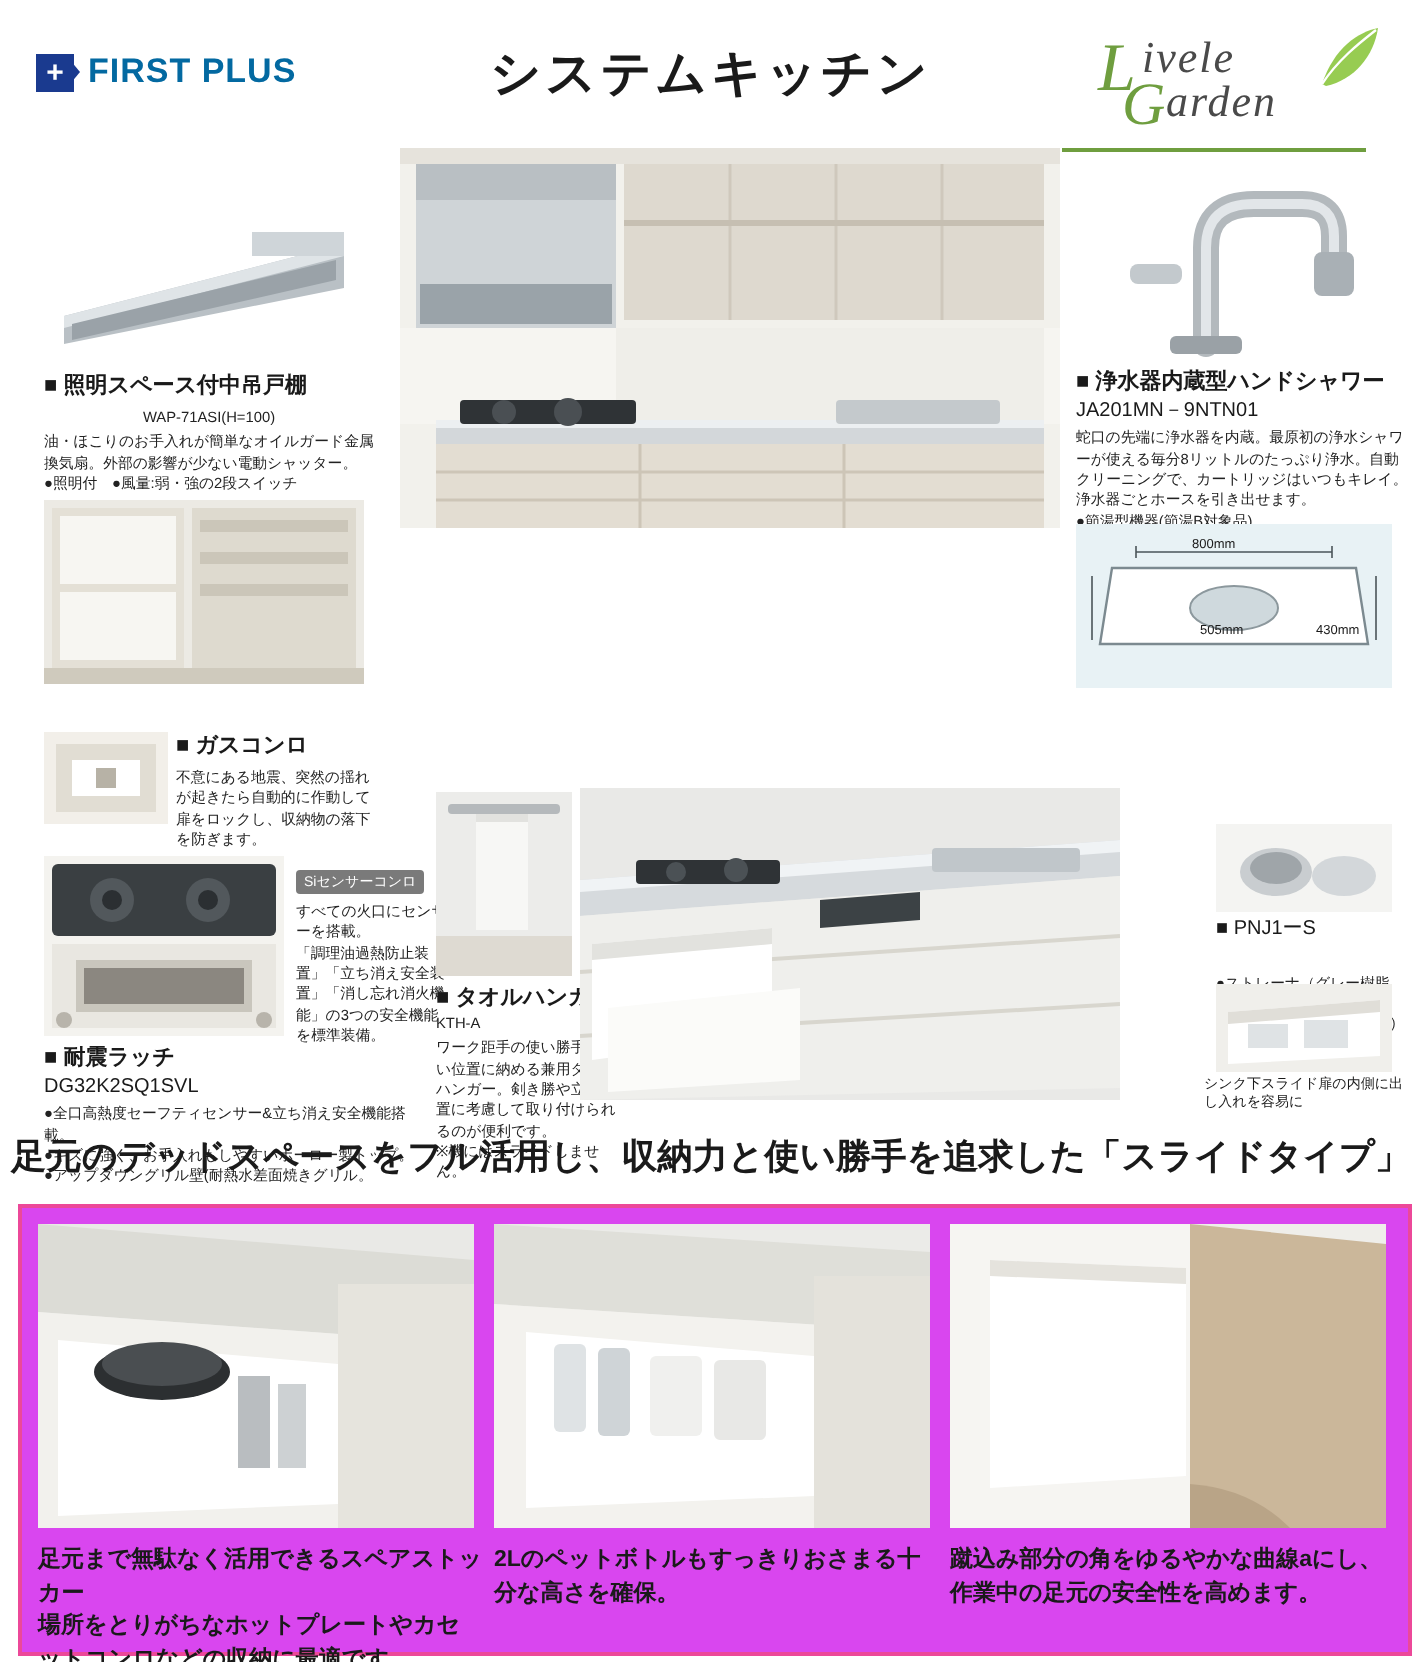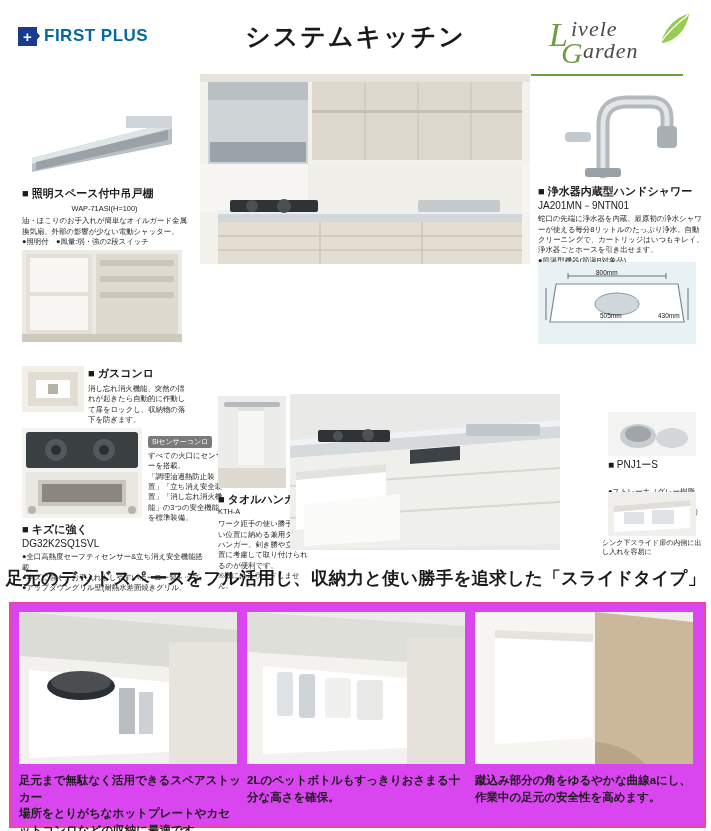--- a/index.html
+++ b/index.html
@@ -175,21 +175,21 @@
   <div class="photo" style="left:22px;top:366px;width:62px;height:46px;">
     <svg class="ph-grad" viewBox="0 0 62 46" preserveAspectRatio="none">
       <rect width="62" height="46" fill="#f2efe9"></rect>
       <rect x="6" y="6" width="50" height="34" fill="#e1ddd3"></rect>
       <rect x="14" y="14" width="34" height="18" fill="#ffffff"></rect>
       <rect x="26" y="18" width="10" height="10" fill="#b7b2a6"></rect>
     </svg>
   </div>
   <div style="position:absolute;left:88px;top:366px;width:100px;">
     <div class="cap-title">■ ガスコンロ</div>
-    <div class="cap-body" style="margin-top:3px;">消し忘れ消火機能、突然の揺れが起きたら自動的に作動して扉をロックし、収納物の落下を防ぎます。</div>
+    <div class="cap-body" style="margin-top:3px;">不意にある地震、突然の揺れが起きたら自動的に作動して扉をロックし、収納物の落下を防ぎます。</div>
   </div>
 
   <div class="photo" style="left:22px;top:428px;width:120px;height:90px;">
     <svg class="ph-grad" viewBox="0 0 120 90" preserveAspectRatio="none">
       <rect width="120" height="90" fill="#f4f3ef"></rect>
       <rect x="4" y="4" width="112" height="36" rx="3" fill="#3a3f42"></rect>
       <circle cx="34" cy="22" r="11" fill="#52585c"></circle>
       <circle cx="34" cy="22" r="5" fill="#2b2f32"></circle>
       <circle cx="82" cy="22" r="11" fill="#52585c"></circle>
       <circle cx="82" cy="22" r="5" fill="#2b2f32"></circle>
@@ -199,21 +199,21 @@
       <circle cx="10" cy="82" r="4" fill="#b8b4ab"></circle>
       <circle cx="110" cy="82" r="4" fill="#b8b4ab"></circle>
     </svg>
   </div>
   <div style="position:absolute;left:148px;top:430px;width:78px;">
     <div style="display:inline-block;background:#7a7a7a;color:#fff;font-size:7px;padding:1px 4px;border-radius:2px;">Siセンサーコンロ</div>
     <div class="cap-body" style="margin-top:3px;white-space:pre-line;">すべての火口にセンサーを搭載。
 「調理油過熱防止装置」「立ち消え安全装置」「消し忘れ消火機能」の3つの安全機能を標準装備。</div>
   </div>
   <div style="position:absolute;left:22px;top:522px;width:185px;">
-    <div class="cap-title">■ キズに強く</div>
+    <div class="cap-title">■ 耐震ラッチ</div>
     <div class="cap-sub">DG32K2SQ1SVL</div>
     <div class="cap-body" style="margin-top:2px;white-space:pre-line;">●全口高熱度セーフティセンサー&amp;立ち消え安全機能搭載。
 ●キズに強く、お手入れもしやすいホーロー製トップ。
 ●アップダウングリル壁(耐熱水差面焼きグリル。</div>
   </div>
 
   <div class="photo" style="left:218px;top:396px;width:68px;height:92px;">
     <svg class="ph-grad" viewBox="0 0 68 92" preserveAspectRatio="none">
       <rect width="68" height="92" fill="#ececea"></rect>
       <rect x="6" y="6" width="56" height="5" rx="2" fill="#b5b9bc"></rect>

